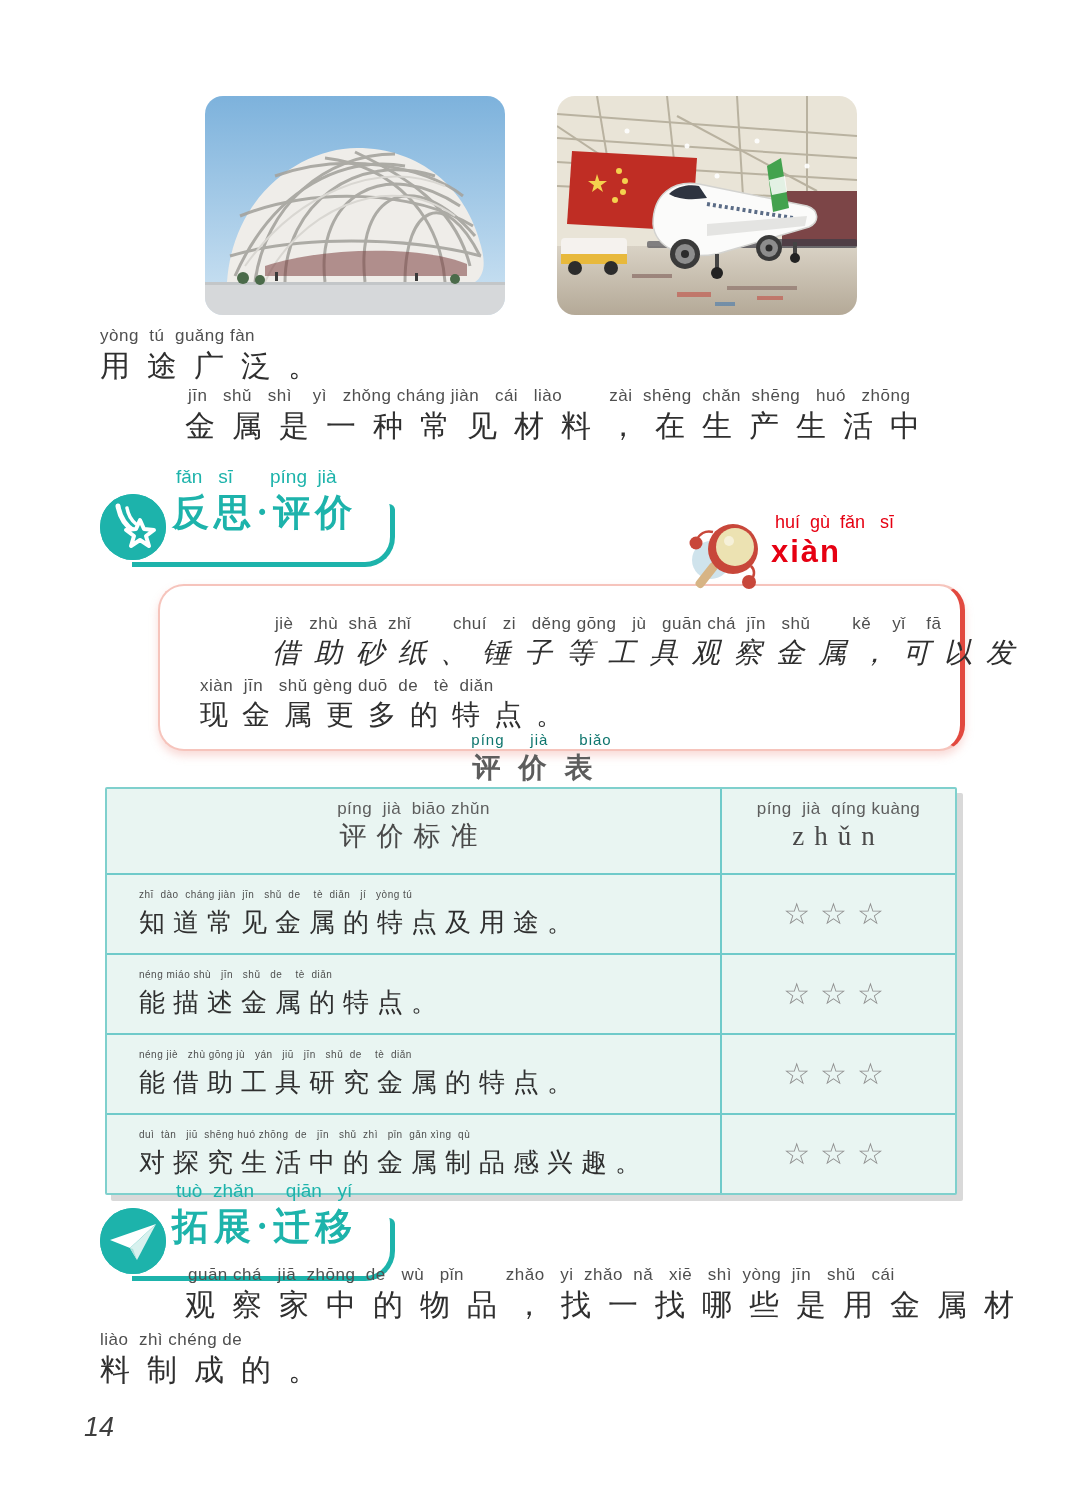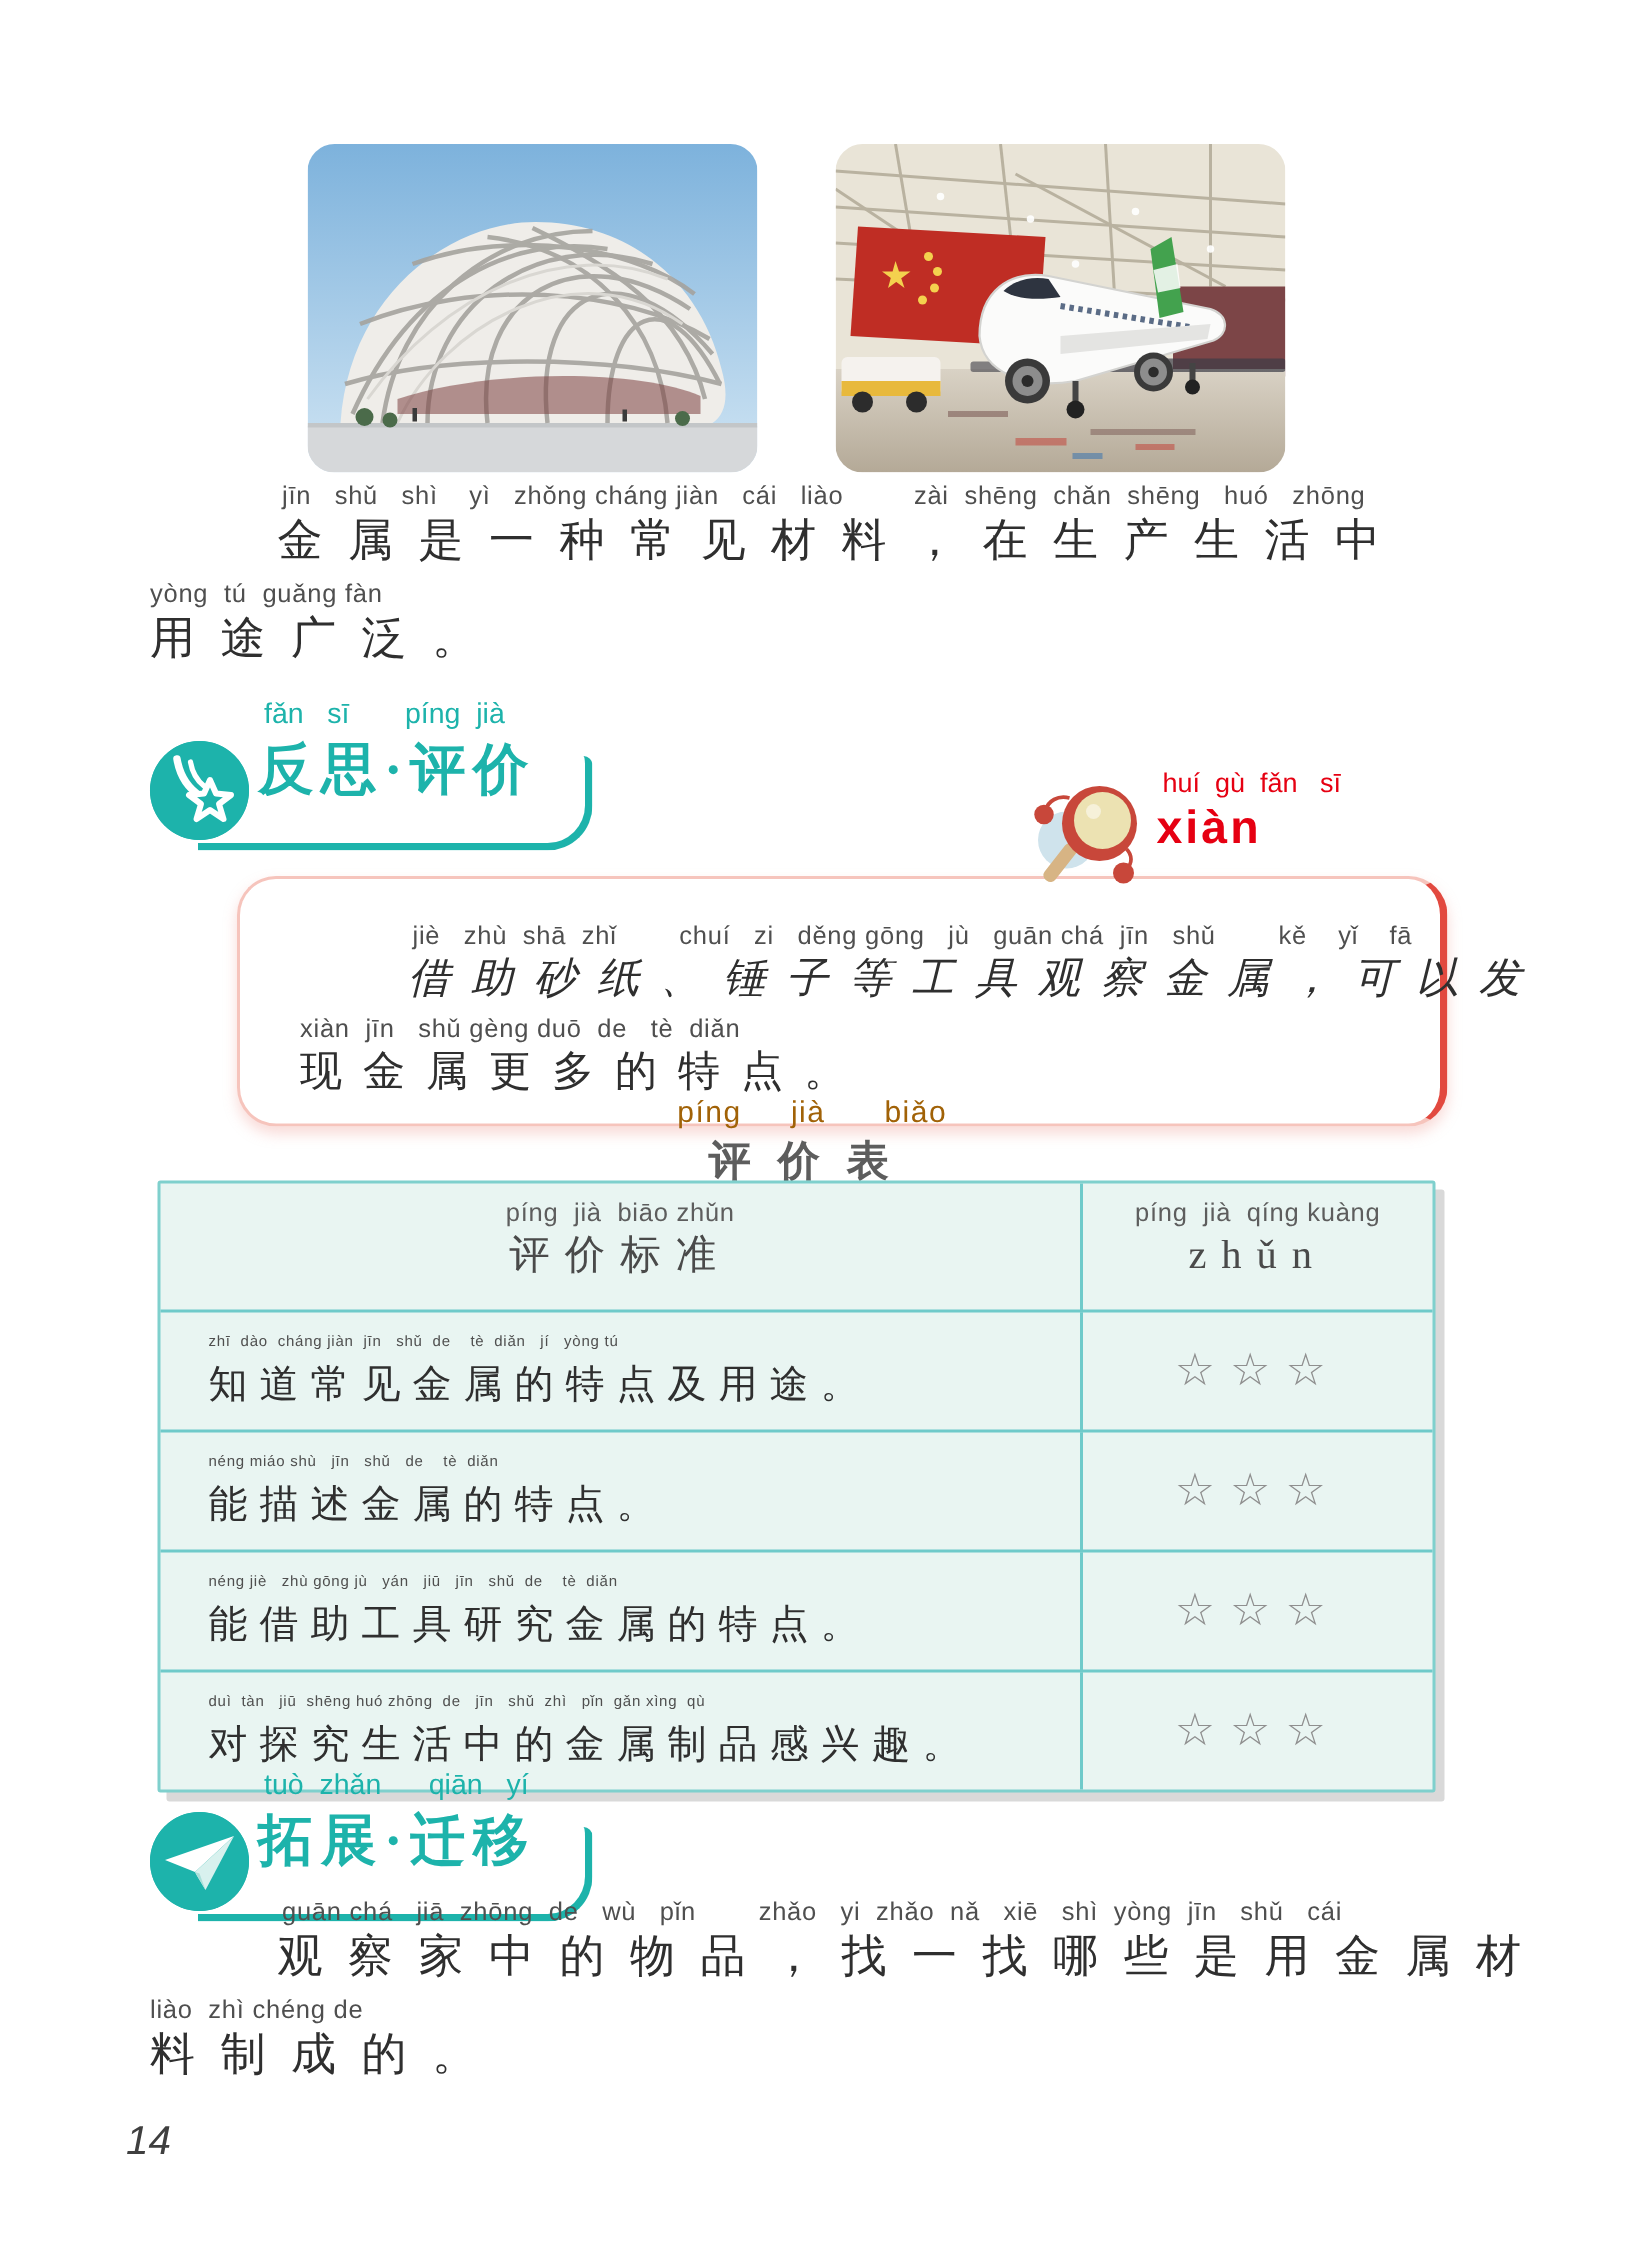--- a/index.html
+++ b/index.html
@@ -67,21 +67,21 @@
   }
   #drum-icon{position:absolute;left:0;top:4px;}
   #callout-text{position:absolute;left:40px;top:28px;width:730px;}
   #callout-text .hanzi{font-size:28px;letter-spacing:14px;line-height:38px;}
   #callout-text .line2{margin-top:4px;}
   #callout-text .indent-p{padding-left:75px;}
   #callout-text .indent-h{padding-left:72px;font-style:italic;}
 
   
   #table-title{position:absolute;left:0;top:731px;width:1083px;text-align:center;}
-  #table-title .t-pinyin{color:#a16207;font-size:20px;letter-spacing:1px;white-space:pre;}
+  #table-title .t-pinyin{color:#0f766e;font-size:15px;letter-spacing:1px;white-space:pre;}
   #table-title .t-hanzi{
     color:#5d5d5d;font-size:28px;font-weight:bold;letter-spacing:18px;margin-top:1px;
     font-family:"Liberation Sans","DejaVu Sans",sans-serif;white-space:pre;
   }
   #eval-table{
     position:absolute;left:105px;top:787px;width:848px;
     background:#e9f5f2;border:2px solid #7fd0cd;border-radius:2px;
     box-shadow:6px 6px 0 #d9d9d9;
     display:grid;grid-template-columns:615px 1fr;
   }
@@ -232,27 +232,27 @@
           <rect x="120" y="196" width="34" height="5"></rect>
           <rect x="200" y="200" width="26" height="4"></rect>
         </g>
       <g fill="#2e6db0" opacity="0.5">
           <rect x="158" y="206" width="20" height="4"></rect>
         </g>
     </svg>
   </div>
 
   <div id="intro-block">
+    <div class="textline line2">
+      <div class="pinyin">yòng  tú  guǎng fàn</div>
+      <div class="hanzi">用途广泛。</div>
+    </div>
     <div class="textline">
       <div class="pinyin indent-p">jīn   shǔ   shì    yì   zhǒng cháng jiàn   cái   liào         zài  shēng  chǎn  shēng   huó   zhōng</div>
       <div class="hanzi indent-h">金属是一种常见材料，在生产生活中</div>
-    </div>
-    <div class="textline line2">
-      <div class="pinyin">yòng  tú  guǎng fàn</div>
-      <div class="hanzi">用途广泛。</div>
     </div>
   </div>
 
   <div class="banner" id="banner-reflect">
     <div class="swoosh"></div>
     <div class="icon-circle">
       <svg width="66" height="66" viewBox="0 0 66 66">
         <circle cx="33" cy="33" r="33" fill="#1db3ab"></circle>
         <path d="M18,12 C20,24 26,32 34,37" stroke="#ffffff" stroke-width="5" fill="none" stroke-linecap="round"></path>
         <path d="M27,14 C28,20 31,26 36,30" stroke="#ffffff" stroke-width="3.5" fill="none" stroke-linecap="round"></path>

